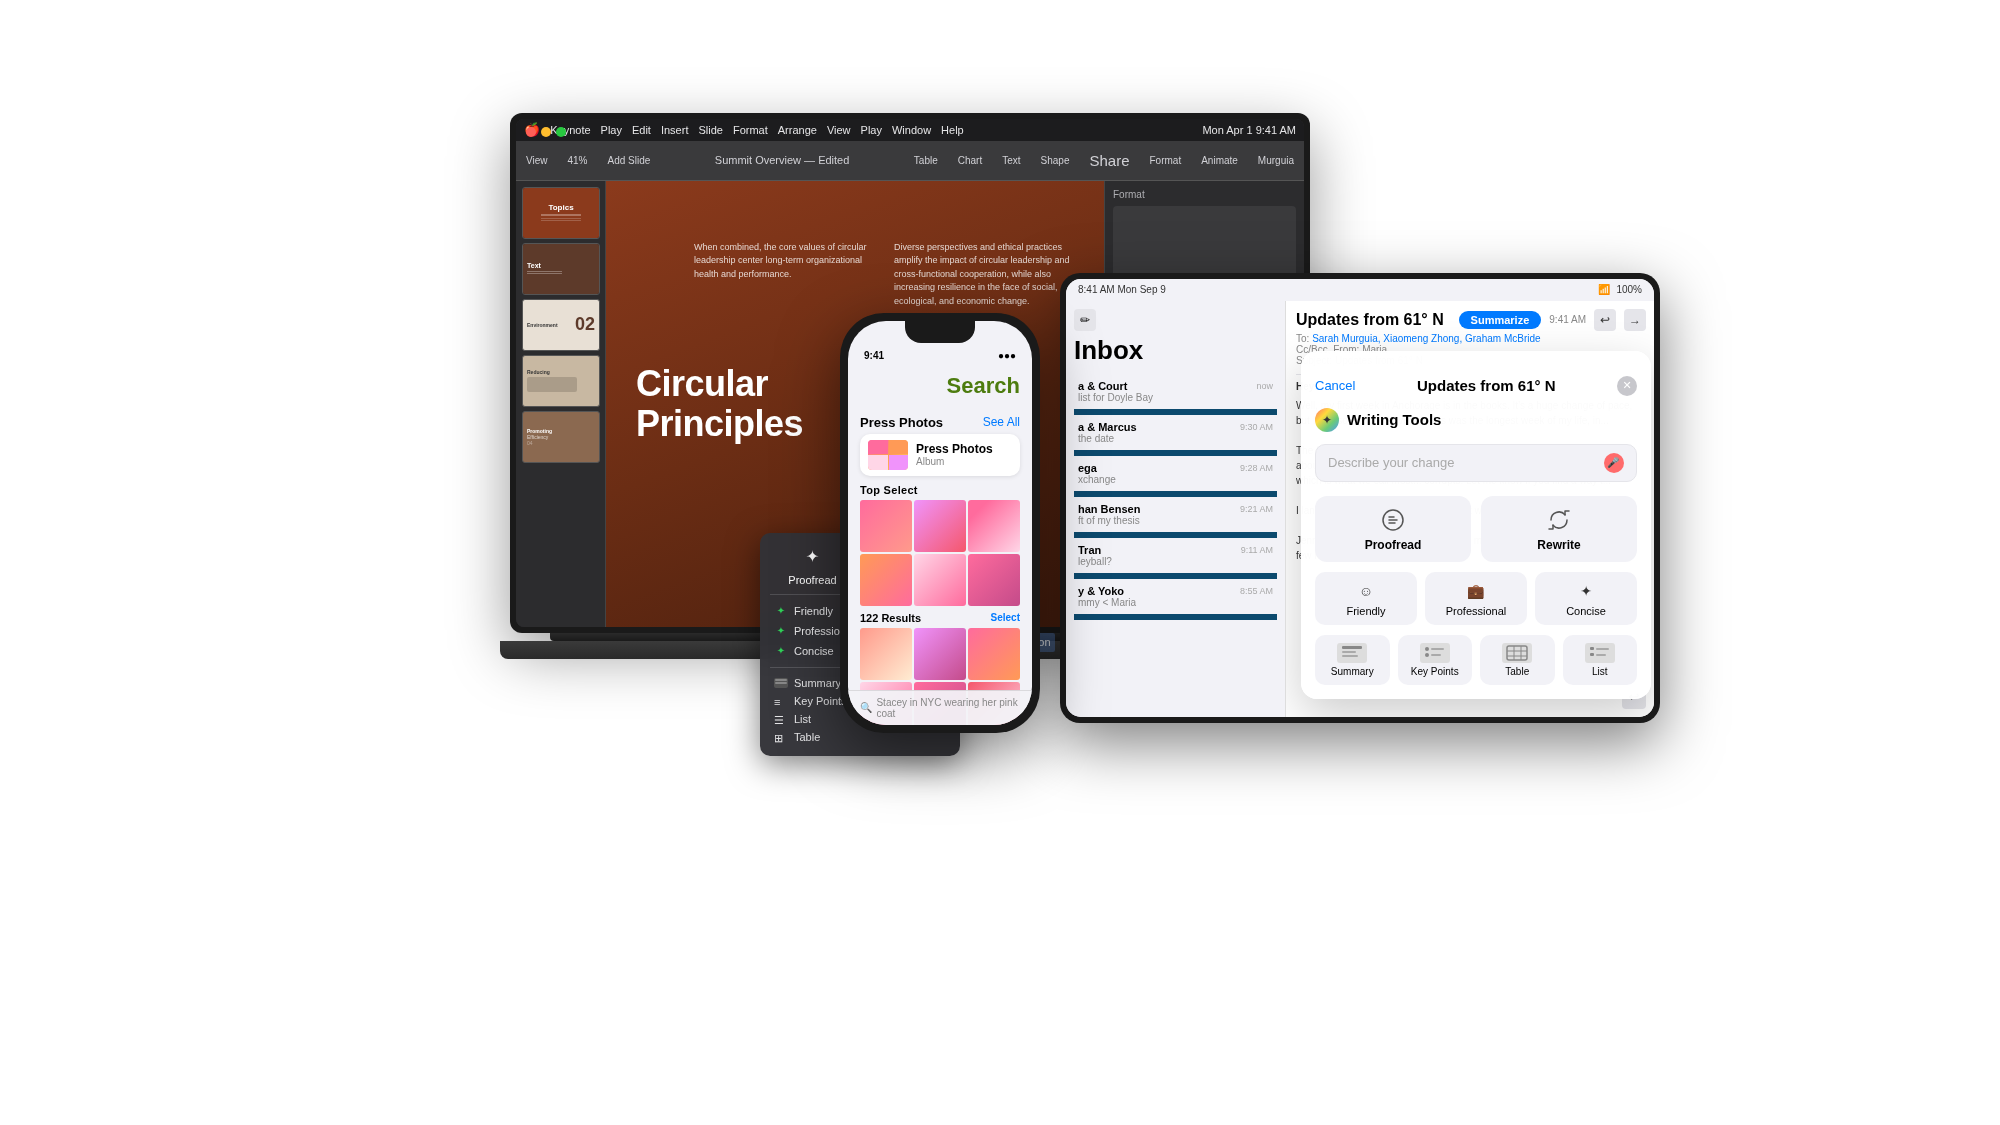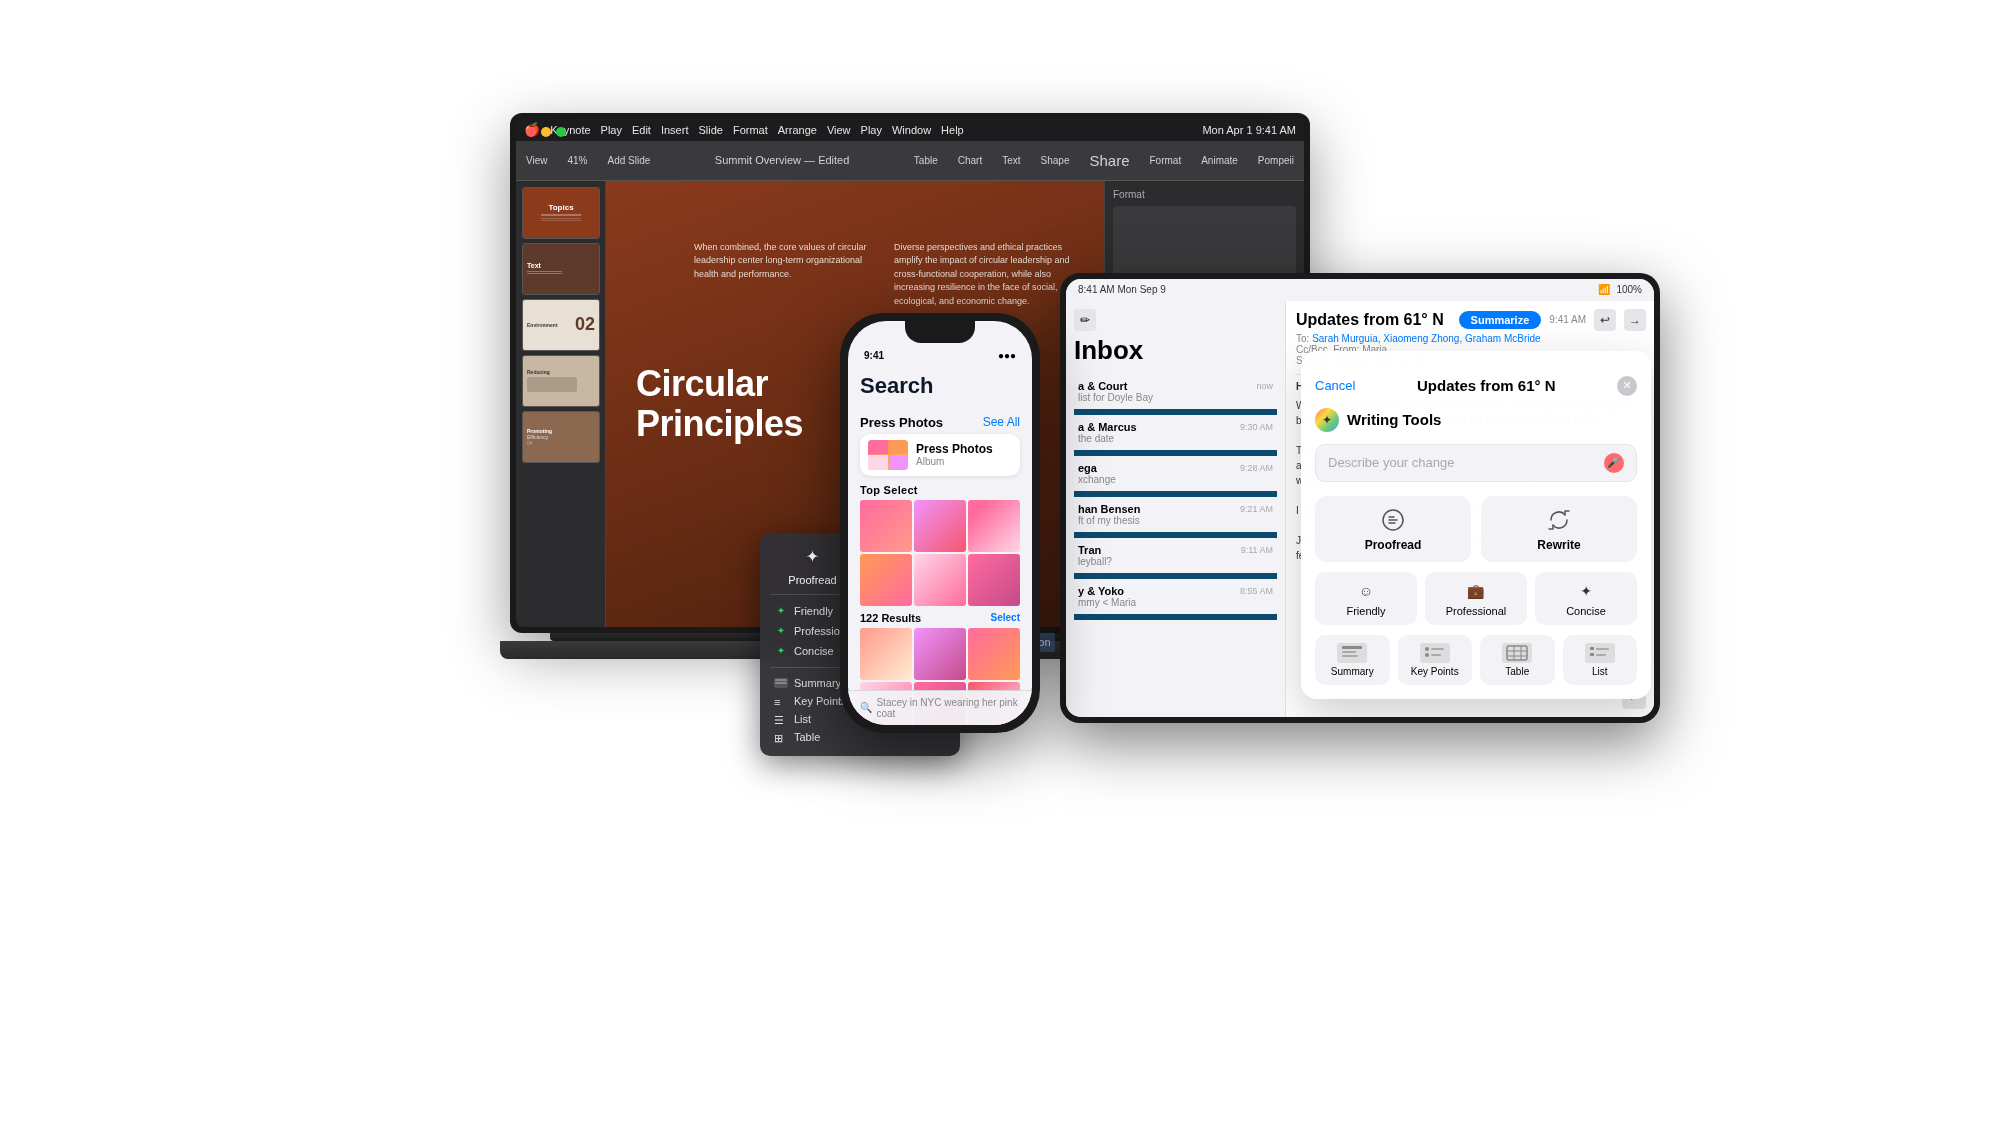--- a/index.html
+++ b/index.html
@@ -297,22 +297,23 @@
       font-weight: 600;
       color: #000;
     }
     .iphone-search-header {
       padding: 8px 12px 4px;
       background: #f2f2f7;
     }
     .iphone-search-title {
       font-size: 22px;
       font-weight: 700;
-      color: #0f172a;
+      color: #4d7c0f;
       margin-bottom: 6px;
+      text-align: right;
     }
     .iphone-see-all {
       display: flex;
       justify-content: space-between;
       align-items: center;
       padding: 6px 12px 2px;
     }
     .iphone-see-all-title {
       font-size: 13px;
       font-weight: 600;
@@ -747,21 +748,21 @@
           <div style="flex:1; text-align:center;">
             <span style="font-size:11px;color:#d1d1d6;">Summit Overview — Edited</span>
           </div>
           <span style="font-size:10px">Table</span>
           <span style="font-size:10px">Chart</span>
           <span style="font-size:10px">Text</span>
           <span style="font-size:10px">Shape</span>
           <span style="font-size:15px">Share</span>
           <span style="font-size:10px">Format</span>
           <span style="font-size:10px">Animate</span>
-          <span style="font-size:10px">Pompeii</span>
+          <span style="font-size:10px">Murguia</span>
         </div>
 
         <div class="keynote-content">
 
           <div class="keynote-sidebar">
             <div class="slide-thumb slide-thumb-1">
               <div style="background:#8B3A1C;height:100%;display:flex;align-items:center;justify-content:center;">
                 <div style="color:#fff;font-size:6px;font-weight:700;text-align:center;padding:2px;">
                   <div style="font-size:8px;">Topics</div>
                   <div style="width:40px;height:2px;background:rgba(255,255,255,0.3);margin:2px auto;"></div>

